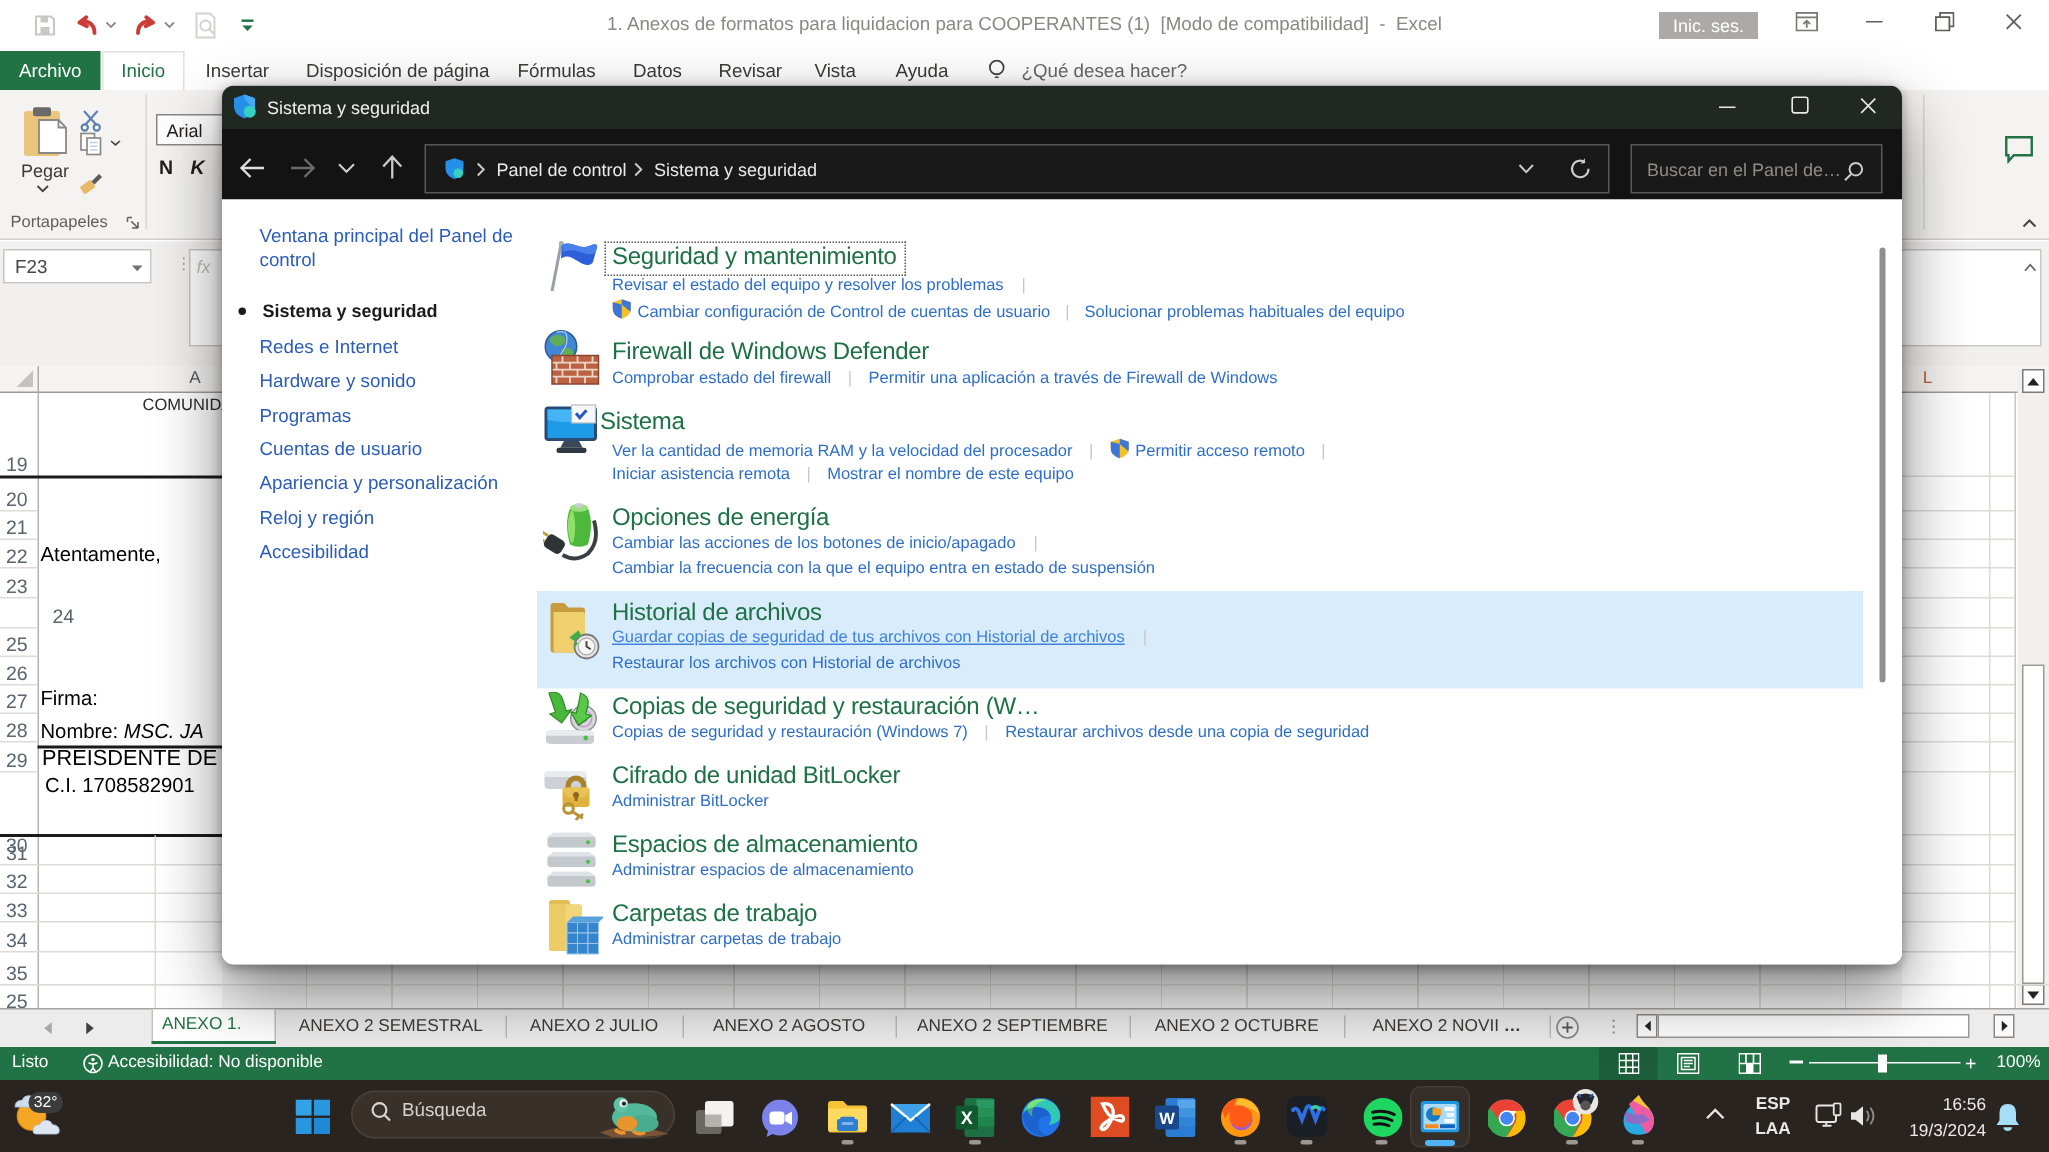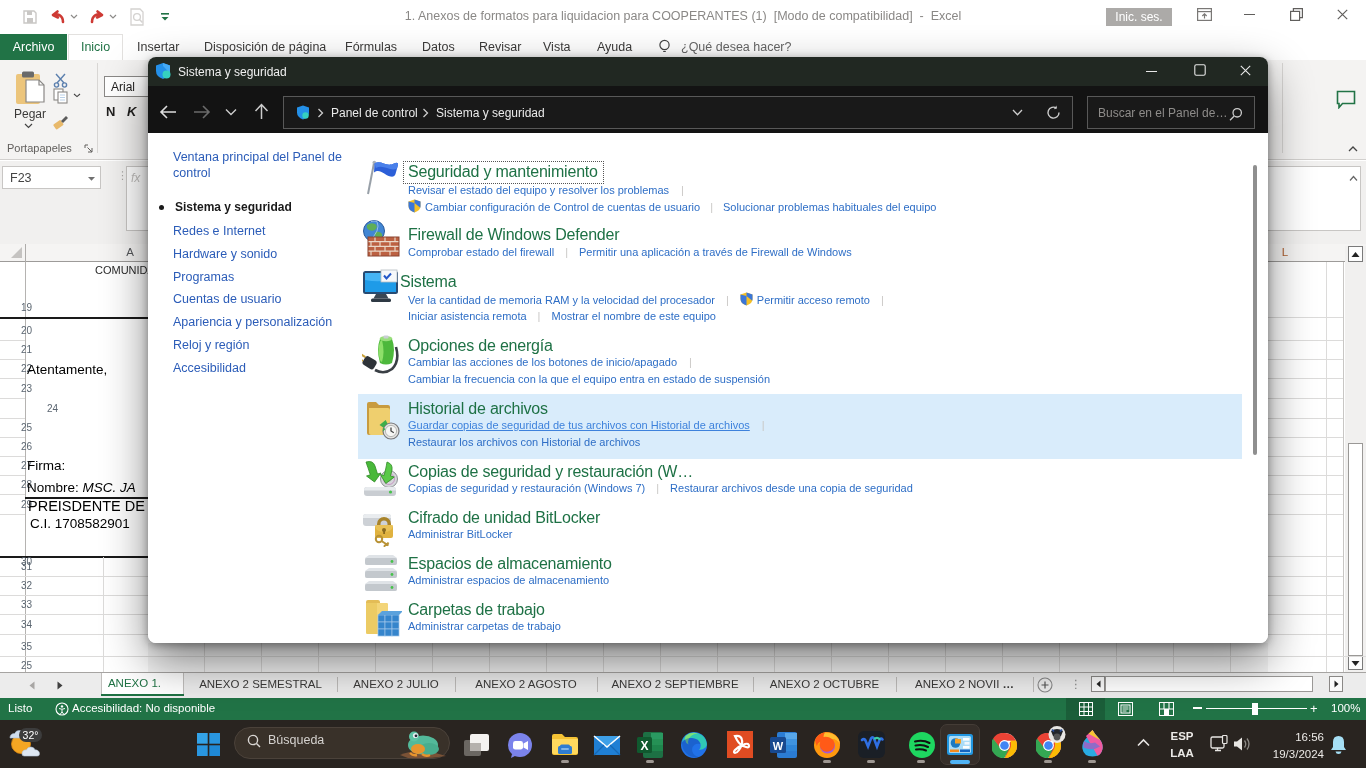--- a/index.html
+++ b/index.html
@@ -1,20 +1,20 @@
 <!DOCTYPE html>
 <html><head>
 <meta charset="utf-8">
 <style>
   * { margin:0; padding:0; box-sizing:border-box; }
   html,body { width:1366px; height:768px; overflow:hidden; }
   body { font-family:"Liberation Sans", sans-serif; position:relative; background:#fff; }
   .ab { position:absolute; }
   svg { display:block; }
-  .rl { left:16px; width:21px; text-align:center; font-size:10px; color:#5a6570; }
+  .rl { left:4px; width:21px; text-align:left; font-size:13px; color:#5a6570; }
   .tabv { top:4px; width:1px; height:15px; background:#bdbbb9; }
   .dot { top:40px; width:8px; height:3px; border-radius:2px; background:#9d9792; }
   .sideitem { left:25px; font-size:12.5px; color:#2b5cb8; white-space:nowrap; }
   .cplink { position:absolute; font-size:11px; color:#2e6ec6; white-space:nowrap; }
   .cphead { position:absolute; font-size:16px; color:#1e7145; white-space:nowrap; letter-spacing:-0.2px; }
   .pipe { color:#c9c7c5; }
 </style>
 </head>
 <body>
 

